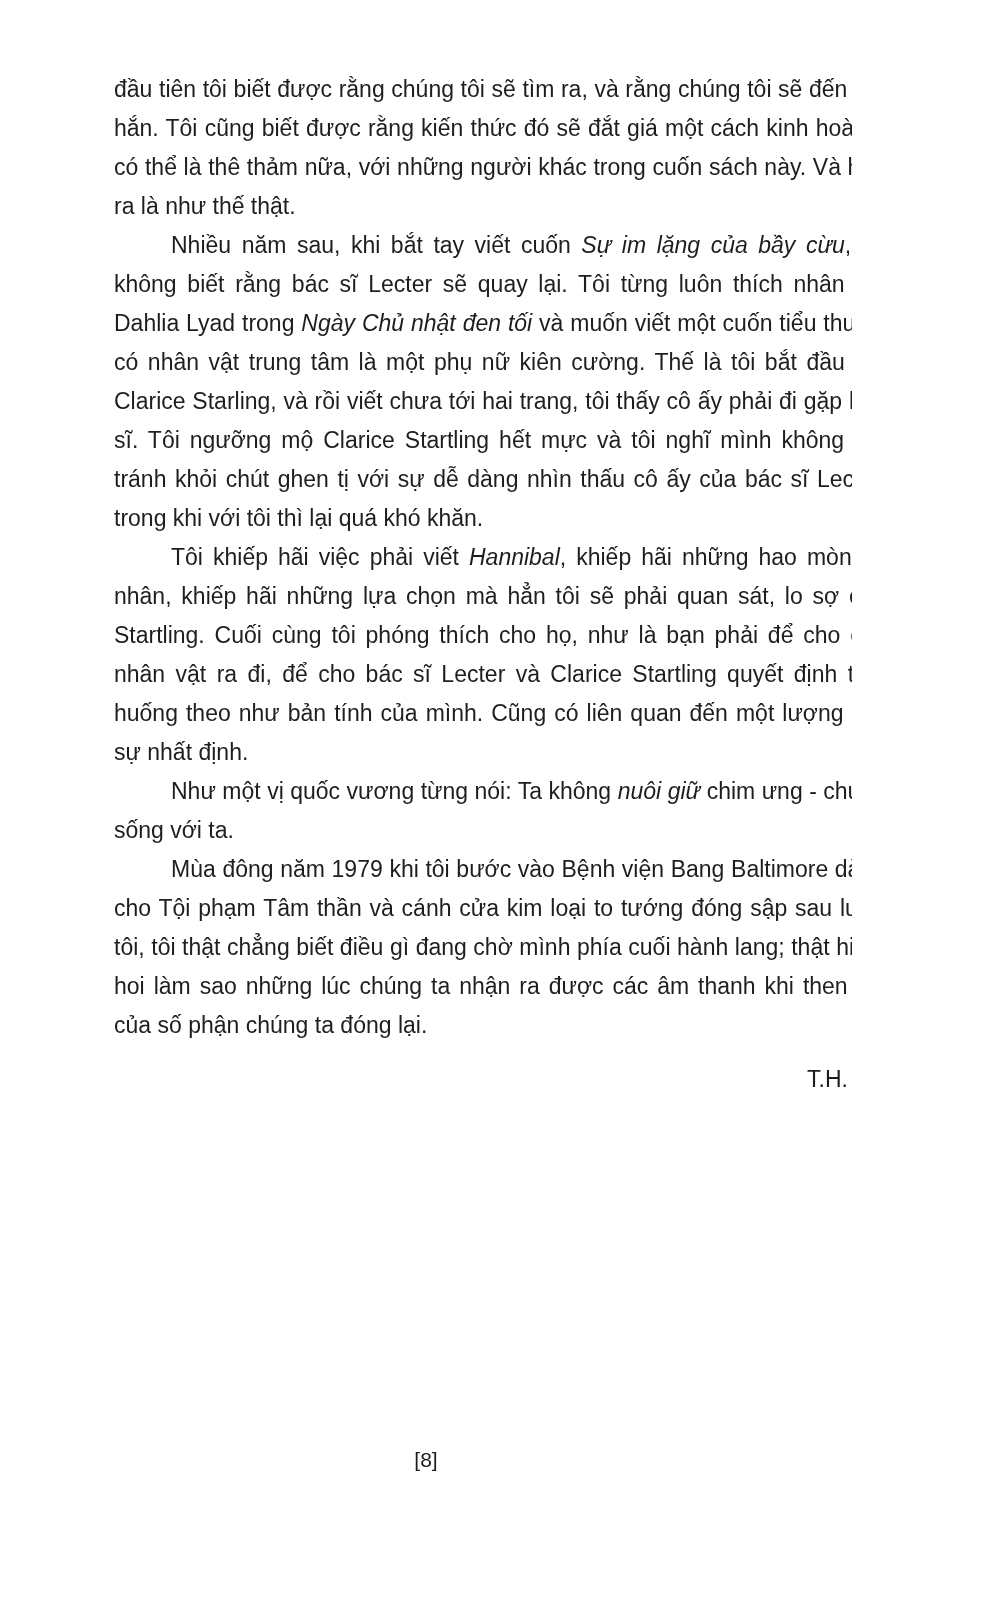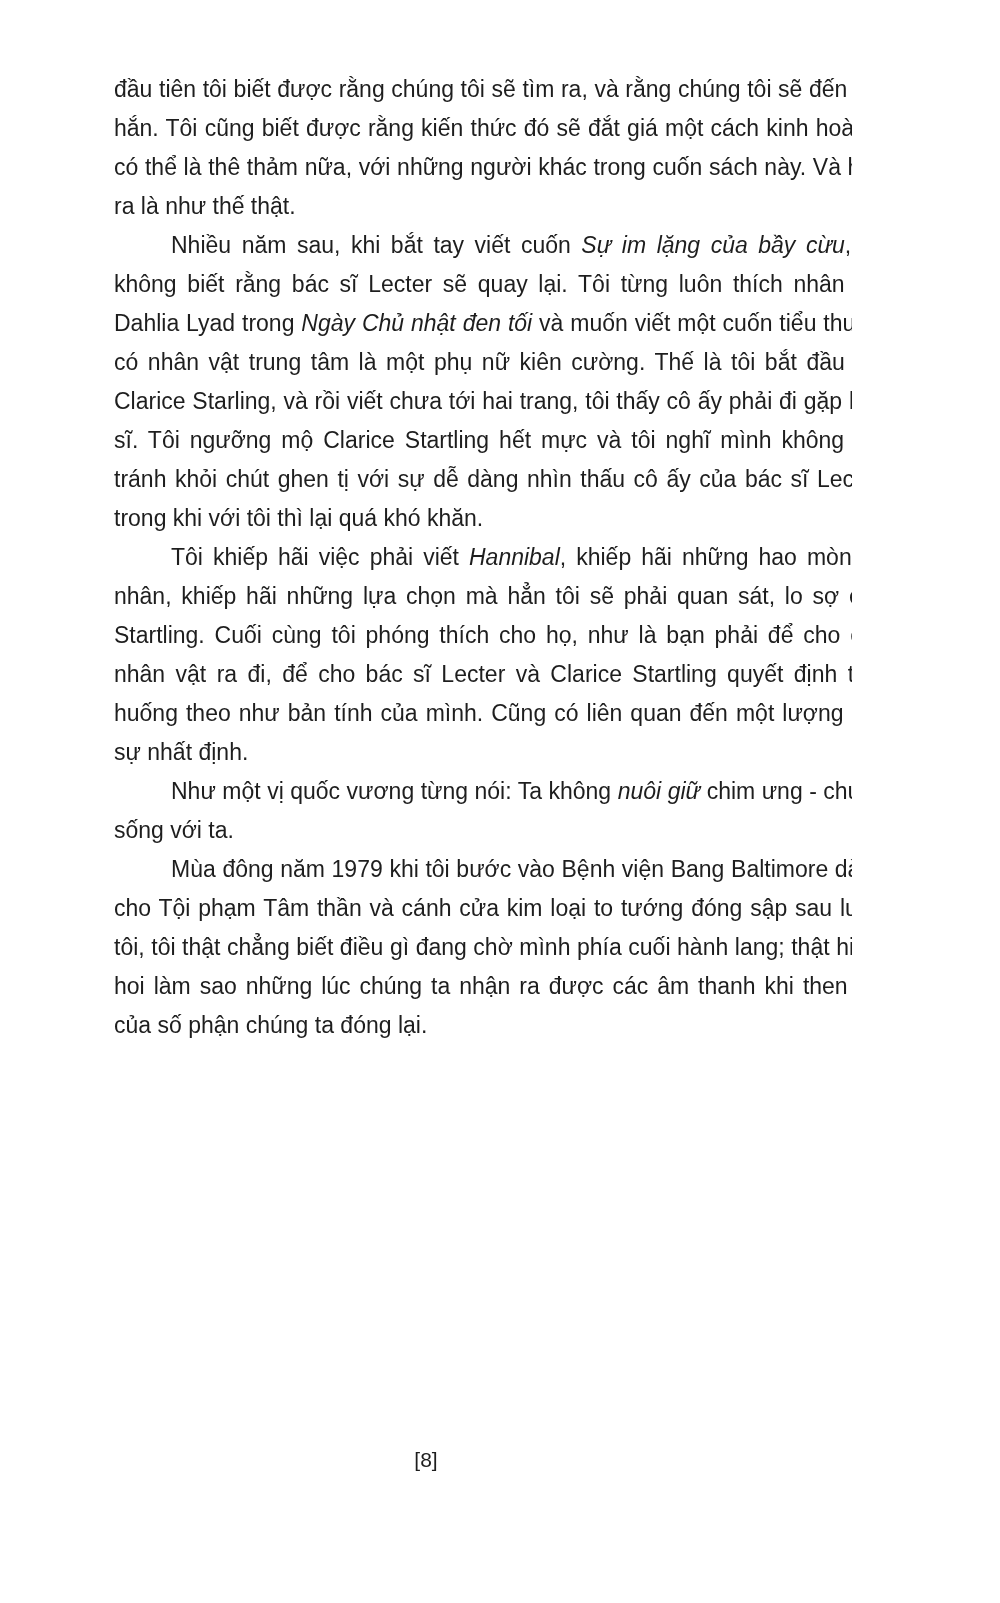--- a/index.html
+++ b/index.html
@@ -60,16 +60,17 @@
 <div class="page">
   <div class="text-block">
     <div>
         <p class="para"><span>đầu tiên tôi biết được rằng chúng tôi sẽ tìm ra, và rằng chúng tôi sẽ đến bắt hắn. Tôi cũng biết được rằng kiến thức đó sẽ đắt giá một cách kinh hoàng, có thể là thê thảm nữa, với những người khác trong cuốn sách này. Và hóa ra là như thế thật.</span></p>
         <p class="para indent"><span>Nhiều năm sau, khi bắt tay viết cuốn </span><span class="italic">Sự im lặng của bầy cừu</span><span>, tôi không biết rằng bác sĩ Lecter sẽ quay lại. Tôi từng luôn thích nhân vật Dahlia Lyad trong </span><span class="italic">Ngày Chủ nhật đen tối</span><span> và muốn viết một cuốn tiểu thuyết có nhân vật trung tâm là một phụ nữ kiên cường. Thế là tôi bắt đầu với Clarice Starling, và rồi viết chưa tới hai trang, tôi thấy cô ấy phải đi gặp bác sĩ. Tôi ngưỡng mộ Clarice Startling hết mực và tôi nghĩ mình không thể tránh khỏi chút ghen tị với sự dễ dàng nhìn thấu cô ấy của bác sĩ Lecter, trong khi với tôi thì lại quá khó khăn.</span></p>
         <p class="para indent"><span>Tôi khiếp hãi việc phải viết </span><span class="italic">Hannibal</span><span>, khiếp hãi những hao mòn cá nhân, khiếp hãi những lựa chọn mà hẳn tôi sẽ phải quan sát, lo sợ cho Startling. Cuối cùng tôi phóng thích cho họ, như là bạn phải để cho các nhân vật ra đi, để cho bác sĩ Lecter và Clarice Startling quyết định tình huống theo như bản tính của mình. Cũng có liên quan đến một lượng lịch sự nhất định.</span></p>
         <p class="para indent"><span>Như một vị quốc vương từng nói: Ta không </span><span class="italic">nuôi giữ</span><span> chim ưng - chúng sống với ta.</span></p>
         <p class="para indent"><span>Mùa đông năm 1979 khi tôi bước vào Bệnh viện Bang Baltimore dành cho Tội phạm Tâm thần và cánh cửa kim loại to tướng đóng sập sau lưng tôi, tôi thật chẳng biết điều gì đang chờ mình phía cuối hành lang; thật hiếm hoi làm sao những lúc chúng ta nhận ra được các âm thanh khi then cài của số phận chúng ta đóng lại.</span></p>
       </div>
     <div class="signature">
+      <div>T.H.</div>
     </div>
   </div>
   <div class="page-number">[8]</div>
 </div>
 
 </body></html>

